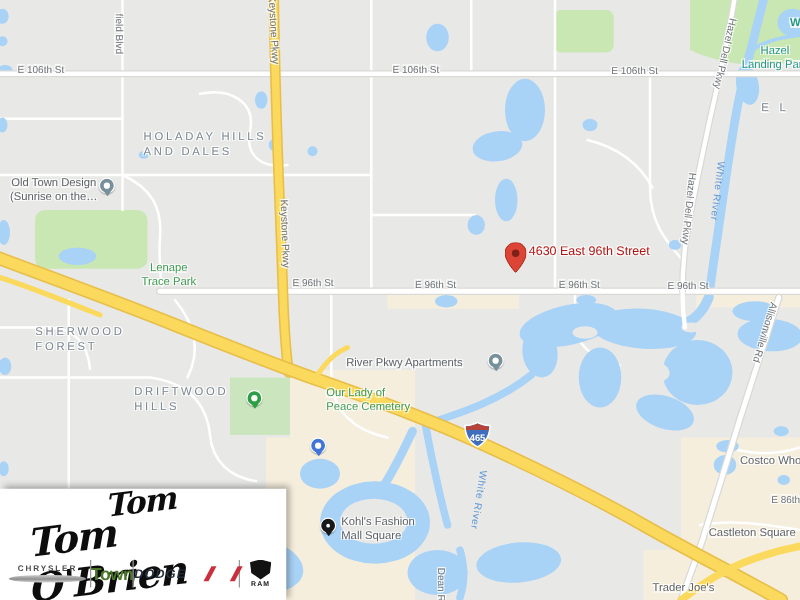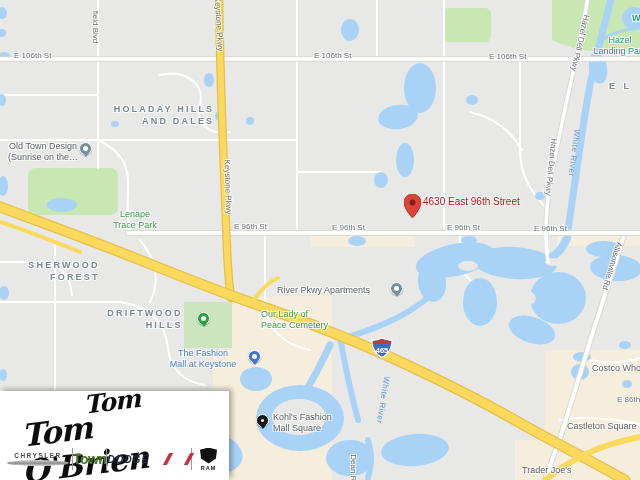--- a/index.html
+++ b/index.html
@@ -3,21 +3,21 @@
 <meta charset="utf-8">
 <style>
   html,body{margin:0;padding:0;background:#fff;}
   #stage{position:relative;width:640px;height:480px;overflow:hidden;
          font-family:"Liberation Sans",sans-serif;background:#E8E8E6;}
   #map-svg{position:absolute;left:0;top:0;}
   .lbl{position:absolute;white-space:nowrap;
        text-shadow:-1px -1px 0 rgba(255,255,255,.85),1px -1px 0 rgba(255,255,255,.85),
                    -1px 1px 0 rgba(255,255,255,.85),1px 1px 0 rgba(255,255,255,.85);}
   .street{font-size:8px;color:#6F7478;}
-  .nbhd{font-size:9px;letter-spacing:2.2px;color:#7A8791;text-align:right;line-height:12px;font-weight:bold;}
+  .nbhd{font-size:9px;letter-spacing:2.2px;color:#7A8791;text-align:left;line-height:12px;}
   .poi{font-size:9px;color:#5F6368;line-height:10.5px;}
   .center{text-align:center;}
   .green{color:#3E9C51;margin-left:48px;}
   .teal{color:#259A83;}
   .blue{color:#4A7DC9;}
   .waterlbl{color:#5D96D6;font-size:8px;letter-spacing:.6px;text-shadow:none;}
   .addr{font-size:10px;font-weight:normal;color:#B31412;}
   .rot{position:absolute;transform-origin:center;}
   .pin{position:absolute;width:11px;height:11px;border-radius:50%;
        background:var(--c);border:1.5px solid #fff;box-shadow:0 1px 1px rgba(0,0,0,.25);}
@@ -229,24 +229,20 @@
   </div>
   <div class="lbl poi teal" style="left:632px;top:13px;font-weight:bold">W</div>
 
   <span class="pin" style="left:197px;top:312px;--c:#2E9E44"></span>
   <div class="lbl poi green" style="left:213px;top:309px">
     <div>Our Lady of</div>
     <div>Peace Cemetery</div>
   </div>
 
   <span class="pin" style="left:248px;top:350px;--c:#4273D9"></span>
-  <div class="lbl poi blue center" style="left:160px;top:348px;width:86px">
-    <div>The Fashion</div>
-    <div>Mall at Keystone</div>
-  </div>
 
   <span class="pin" style="left:390px;top:282px;--c:#78909C"></span>
   <div class="lbl poi" style="left:277px;top:285px">River Pkwy Apartments</div>
 
   <span class="pin solid" style="left:256px;top:414px;--c:#17181A"></span>
   <div class="lbl poi" style="left:273px;top:412px">
     <div>Kohl's Fashion</div>
     <div>Mall Square</div>
   </div>
 

